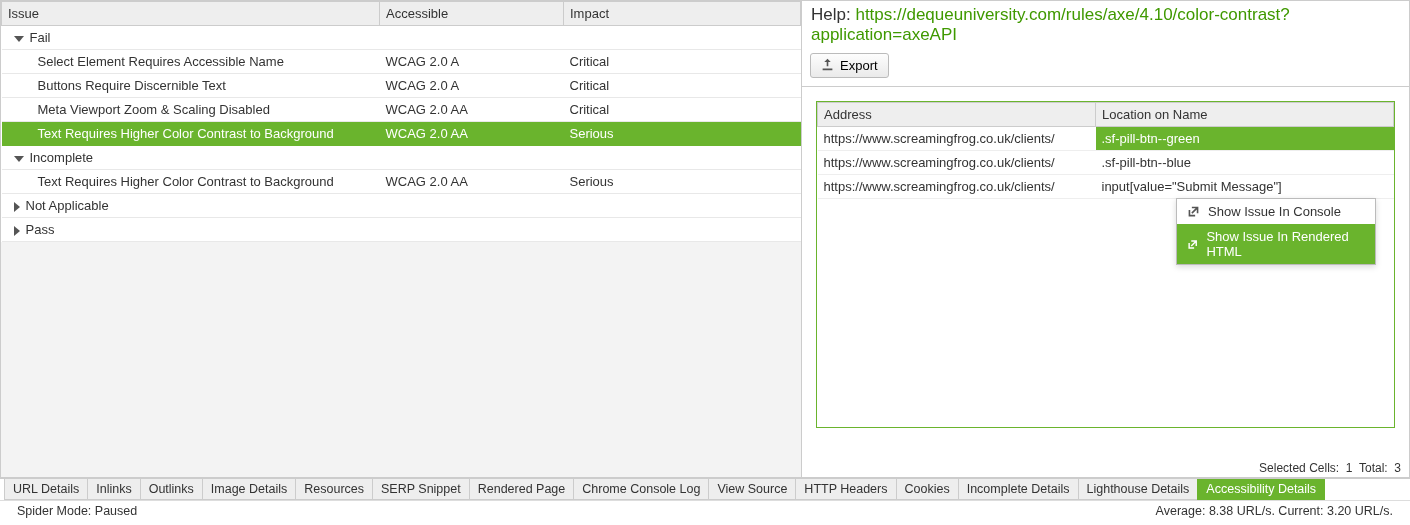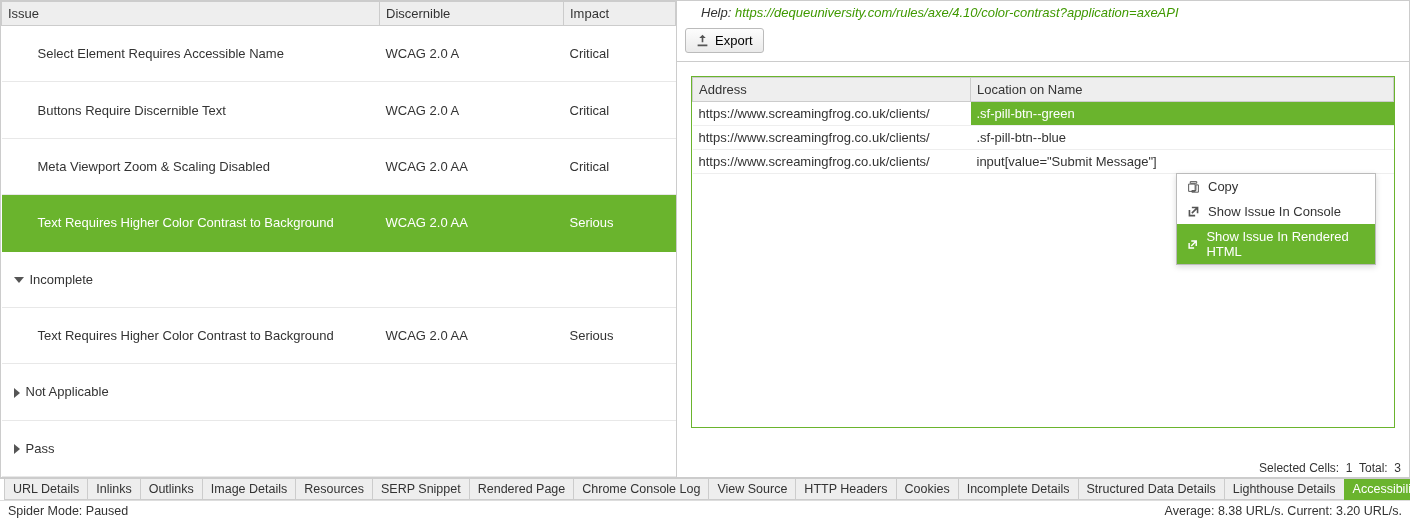--- a/index.html
+++ b/index.html
@@ -13,24 +13,24 @@
     height: 525px;
     overflow: hidden;
     position: relative;
   }
   .main-area {
     display: flex;
     height: 478px;
     border: 1px solid #ccc;
   }
   .left-panel {
-    width: 676px;
+    width: 801px;
     border-right: 1px solid #ccc;
     display: flex;
-    flex-direction: row;
+    flex-direction: column;
   }
   .right-panel {
     flex: 1;
     display: flex;
     flex-direction: column;
     position: relative;
   }
   table {
     border-collapse: collapse;
     width: 100%;
@@ -62,29 +62,28 @@
     width: 0; height: 0;
     margin-right: 6px;
     vertical-align: middle;
   }
   .tri-down { border-left: 5px solid transparent; border-right: 5px solid transparent; border-top: 6px solid #555; }
   .tri-right { border-top: 5px solid transparent; border-bottom: 5px solid transparent; border-left: 6px solid #555; }
   .row-selected { background: #6ab42d; color: #fff; }
   .row-selected td { border-bottom-color: #6ab42d; }
   .left-fill { flex: 1; background: #f3f3f3; }
   .help-row {
-    padding: 4px 24px;
-    font-size: 13px;
-    font-style: italic;
+    padding: 4px 9px;
+    font-size: 17px;
   }
   .help-row a { color: #3f9900; text-decoration: none; }
   .export-row { padding: 4px 8px 8px; border-bottom: 1px solid #ccc; }
   .export-btn {
     display: inline-flex;
-    align-items: center;
+    align-items: flex-start;
     gap: 6px;
     background: linear-gradient(#fdfdfd,#eaeaea);
     border: 1px solid #bbb;
     border-radius: 3px;
     padding: 4px 10px;
     font-size: 13px;
     cursor: pointer;
   }
   .export-btn svg { width: 13px; height: 13px; fill: #555; }
   .right-table-wrap { border: 1px solid #6ab42d; margin: 14px; flex: 1; overflow: hidden; position: relative; }
@@ -117,21 +116,21 @@
     background: #eee;
     white-space: nowrap;
     cursor: pointer;
     display: flex; align-items: center;
   }
   .tab:first-child { margin-left: 4px; }
   .tab-active { background: #6ab42d; color: #fff; border-color: #6ab42d; }
   .status-bar {
     display: flex;
     justify-content: space-between;
-    padding: 3px 8px;
+    padding: 3px 17px;
     font-size: 12.5px;
     border-top: 1px solid #ddd;
   }
   .context-menu {
     position: absolute;
     top: 96px;
     right: 18px;
     width: 200px;
     background: #fff;
     border: 1px solid #bbb;
@@ -158,25 +157,30 @@
   <div class="left-panel">
     <table>
       <colgroup>
           <col class="tree-col1">
           <col class="tree-col2">
           <col class="tree-col3">
         </colgroup>
       <thead>
         <tr>
           <th>Issue</th>
-          <th>Discernible</th>
+          <th>Accessible</th>
           <th>Impact</th>
         </tr>
       </thead>
       <tbody id="left-tbody">
+          <tr class="tree-row group-row">
+            <td><span class="tri tri-down"></span><span>Fail</span></td>
+            <td></td>
+            <td></td>
+          </tr>
           <tr class="tree-row leaf-row">
             <td><span>Select Element Requires Accessible Name</span></td>
             <td>WCAG 2.0 A</td>
             <td>Critical</td>
           </tr>
           <tr class="tree-row leaf-row">
             <td><span>Buttons Require Discernible Text</span></td>
             <td>WCAG 2.0 A</td>
             <td>Critical</td>
           </tr>
@@ -252,26 +256,20 @@
             <tr>
               <td>https://www.screamingfrog.co.uk/clients/</td>
               <td>input[value="Submit Message"]</td>
             </tr>
           </tbody>
       </table>
 
       <div class="context-menu">
         <div class="cm-item">
           <svg viewBox="0 0 16 16">
-              <path d="M4 2h8v2H4zM2 5h8v9H2zM11 6h3v9h-8v-2h5z" fill="none" stroke="#555" stroke-width="1.2"></path>
-            </svg>
-          <span>Copy</span>
-        </div>
-        <div class="cm-item">
-          <svg viewBox="0 0 16 16">
               <path d="M6 2h8v8h-2V5.4L6.7 10.7 5.3 9.3 10.6 4H6zM2 6h2v6h6v2H2z"></path>
             </svg>
           <span>Show Issue In Console</span>
         </div>
         <div class="cm-item cm-sel">
           <svg viewBox="0 0 16 16">
               <path d="M6 2h8v8h-2V5.4L6.7 10.7 5.3 9.3 10.6 4H6zM2 6h2v6h6v2H2z"></path>
             </svg>
           <span>Show Issue In Rendered HTML</span>
         </div>
@@ -292,21 +290,20 @@
     <div class="tab">Outlinks</div>
     <div class="tab">Image Details</div>
     <div class="tab">Resources</div>
     <div class="tab">SERP Snippet</div>
     <div class="tab">Rendered Page</div>
     <div class="tab">Chrome Console Log</div>
     <div class="tab">View Source</div>
     <div class="tab">HTTP Headers</div>
     <div class="tab">Cookies</div>
     <div class="tab">Incomplete Details</div>
-    <div class="tab">Structured Data Details</div>
     <div class="tab">Lighthouse Details</div>
     <div class="tab tab-active">Accessibility Details</div>
   </div>
 
 <div class="status-bar">
   <span>Spider Mode: Paused</span>
   <span>Average: 8.38 URL/s. Current: 3.20 URL/s.</span>
 </div>
 
 </body></html>

